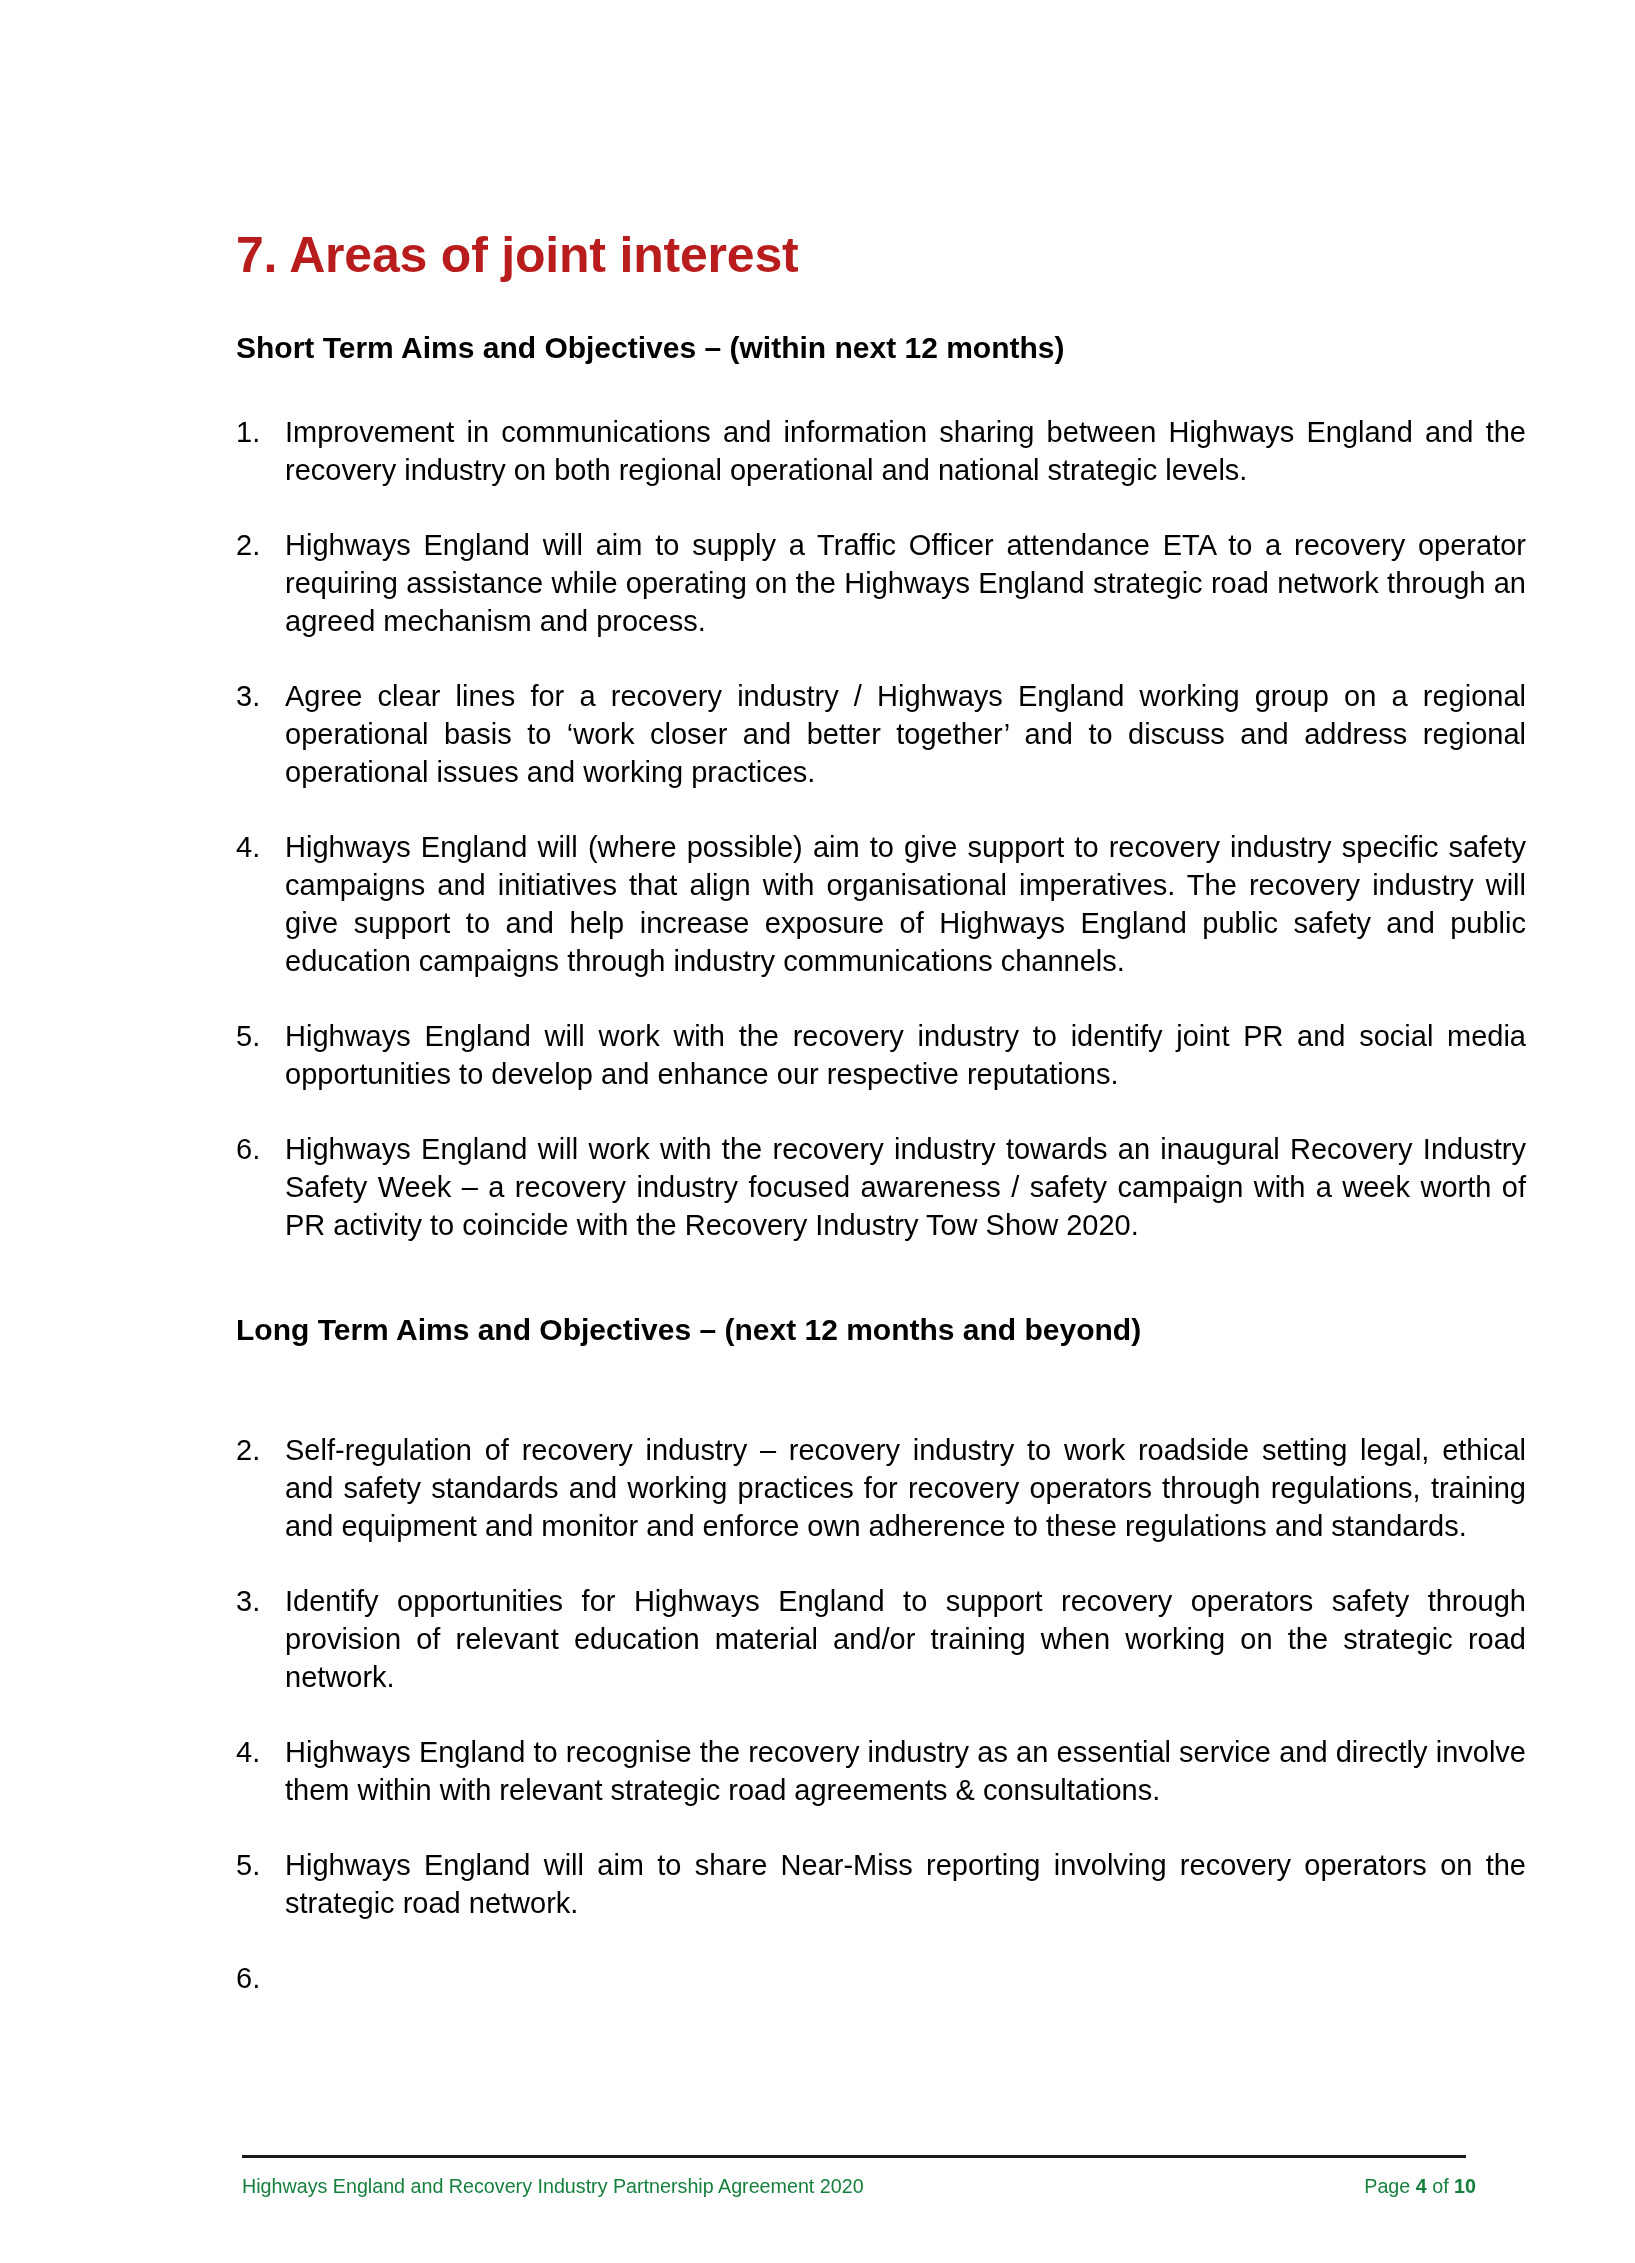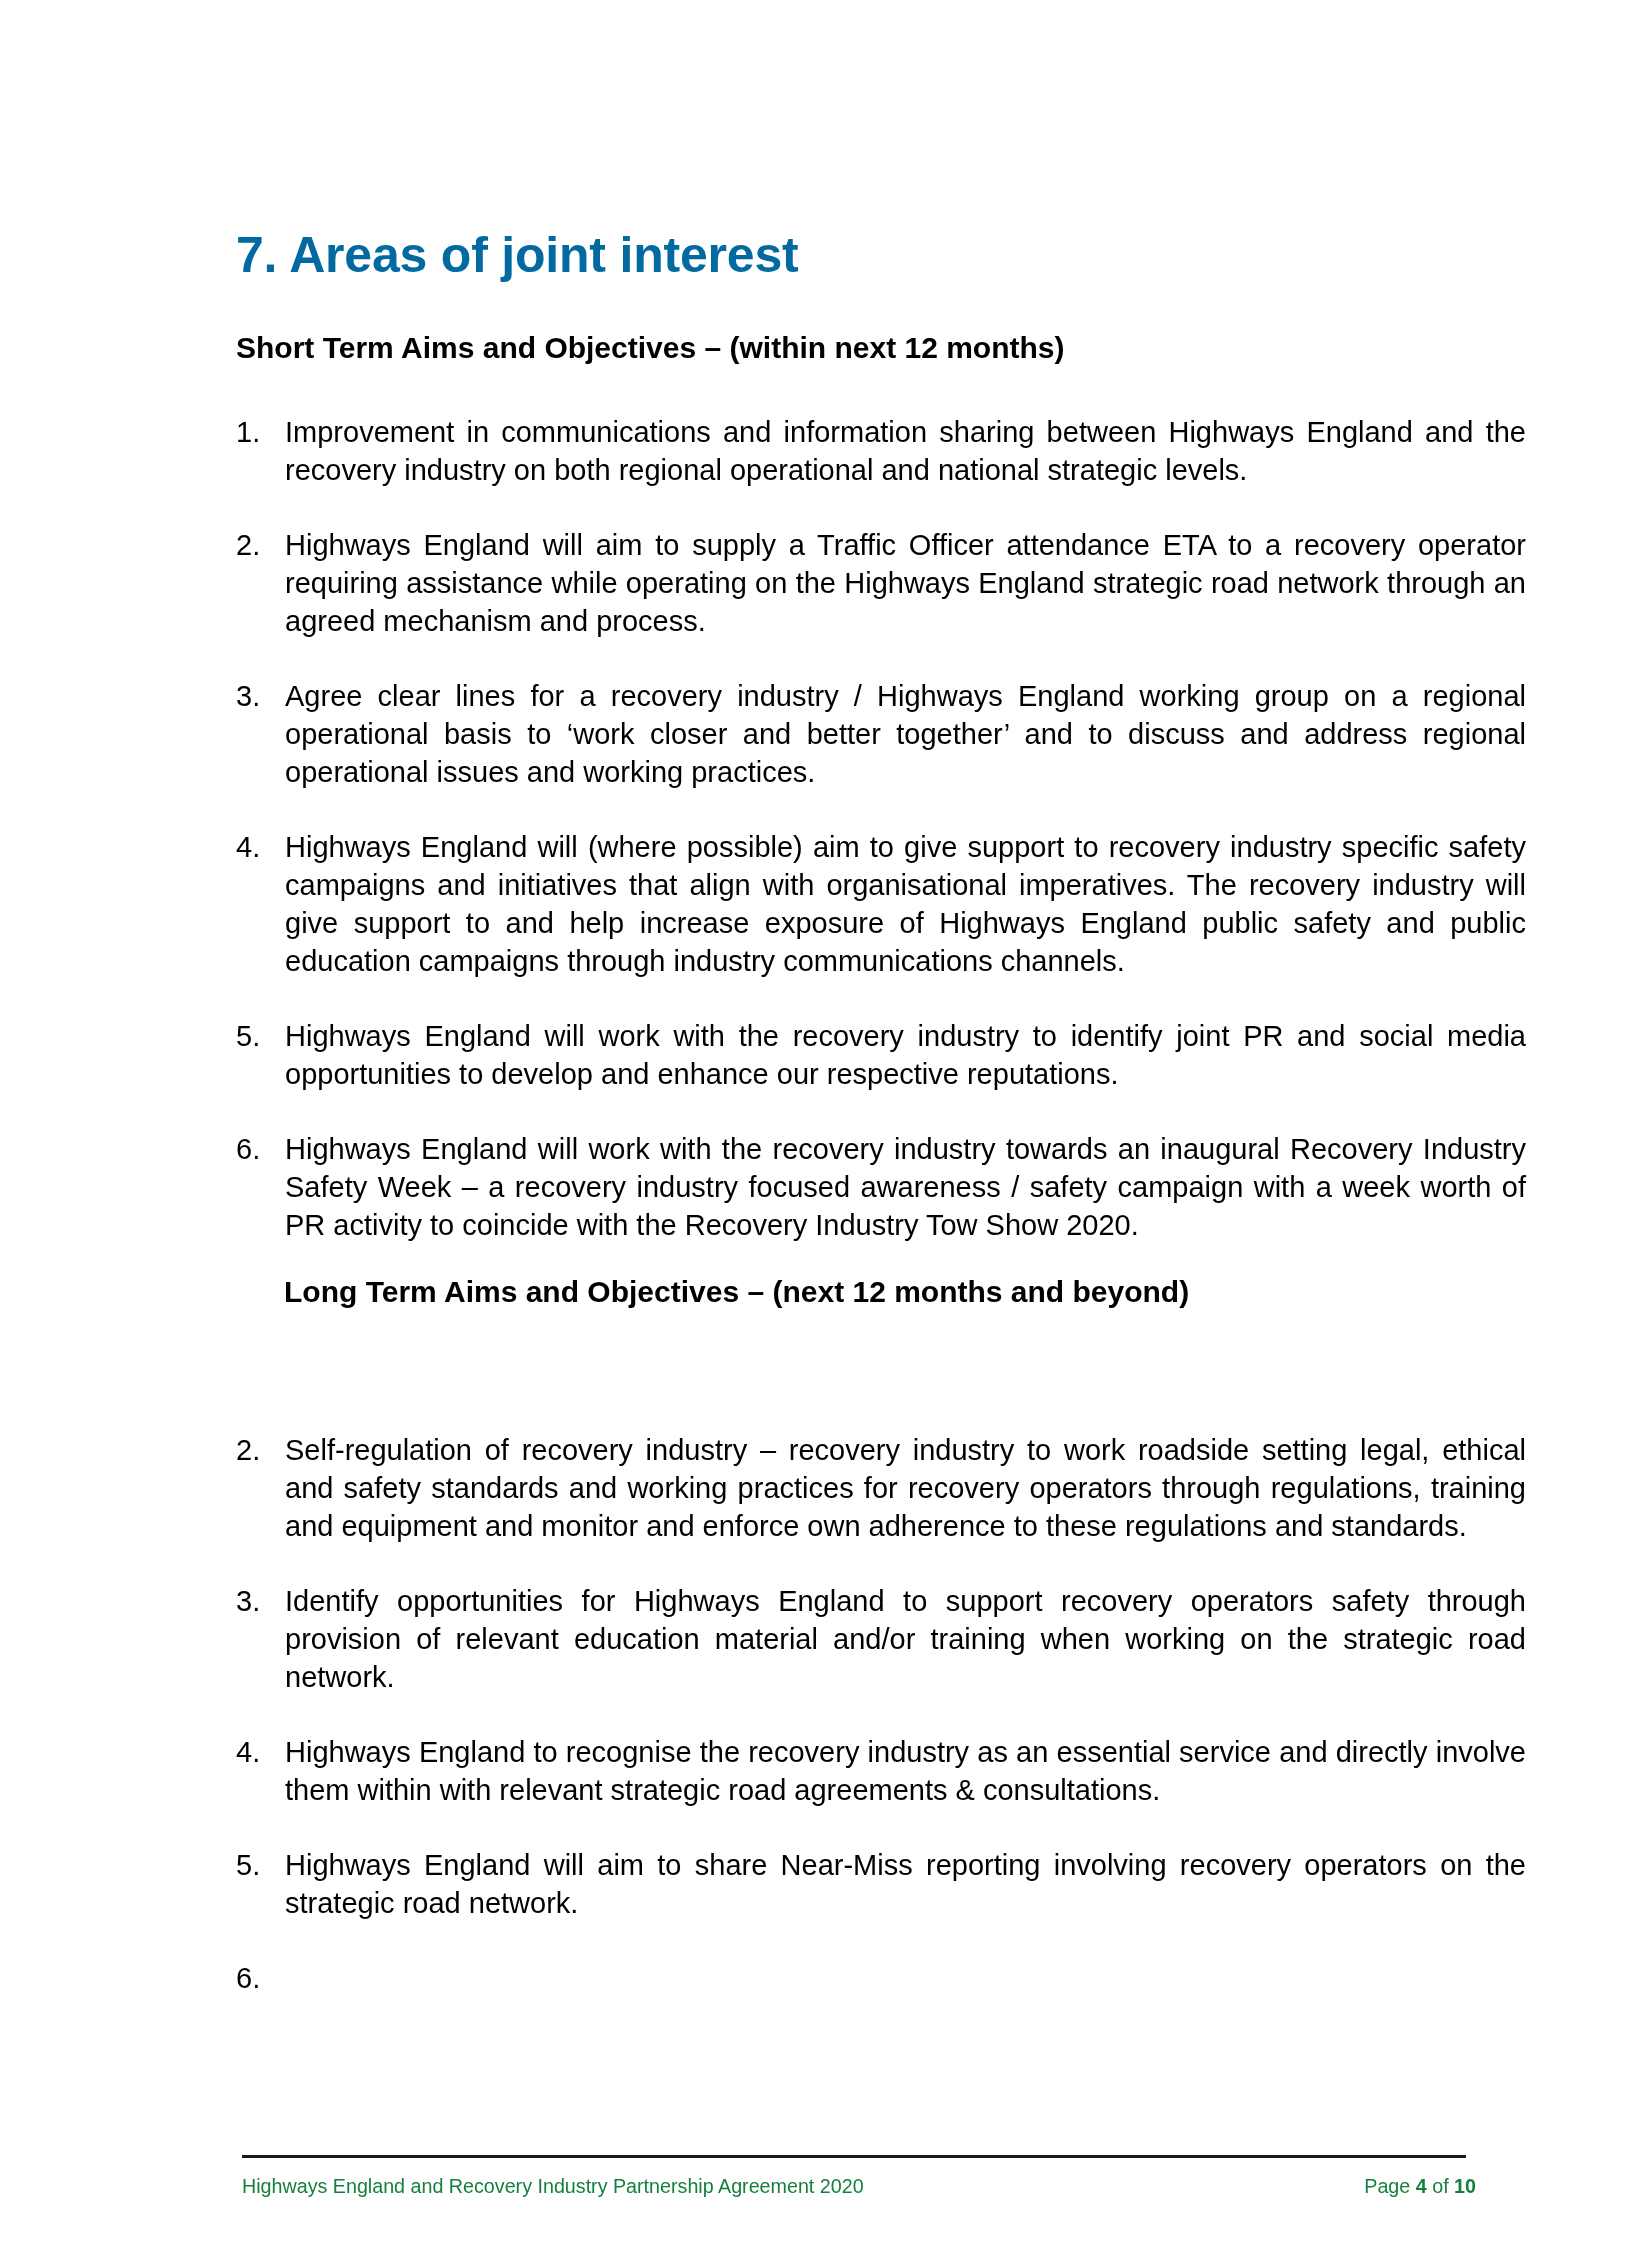--- a/index.html
+++ b/index.html
@@ -1,31 +1,31 @@
 <!DOCTYPE html>
 <html><head>
 <meta charset="utf-8">
 <style>
   html, body { margin: 0; padding: 0; background: #ffffff; }
   body { width: 1635px; height: 2264px; position: relative; overflow: hidden;
          font-family: "Liberation Sans", sans-serif; color: #000; }
   .page { position: absolute; left: 0; top: 0; width: 1635px; height: 2264px; }
   .content { position: absolute; left: 236px; top: 0; width: 1290px; }
   h1 { position: absolute; left: 0; top: 226px; margin: 0; font-size: 50px; font-weight: bold;
-       color: #0369a1; line-height: 59px; white-space: nowrap; letter-spacing: -0.2px; }
+       color: #b91c1c; line-height: 59px; white-space: nowrap; letter-spacing: -0.2px; }
   h2 { position: absolute; left: 0; margin: 0; font-size: 30px; font-weight: bold;
        line-height: 38px; white-space: nowrap; }
   ol { position: absolute; left: 0; width: 1290px; margin: 0; padding: 0; list-style: none; }
   li { position: relative; padding-left: 49px; font-size: 29px; line-height: 38px;
        text-align: justify; margin-bottom: 37px; }
   li .num { position: absolute; left: 0; top: 0; }
   #short-list { top: 413px; }
   #long-list { top: 1431px; }
   #short-heading { top: 329px; }
-  #long-heading { top: 1273px; margin-left: 48px; }
+  #long-heading { top: 1311px; }
   .footer-rule { position: absolute; left: 242px; top: 2155px; width: 1224px; height: 3px; background: #1a1a1a; }
   .footer-left { position: absolute; left: 242px; top: 2175px; font-size: 19.7px; color: #15803d; white-space: nowrap; }
   .footer-right { position: absolute; right: 159px; top: 2175px; font-size: 19.7px; color: #15803d; white-space: nowrap; }
   .footer-right b { font-weight: bold; }
 </style>
 </head>
 <body>
 
 <div class="page">
   <div class="content">

